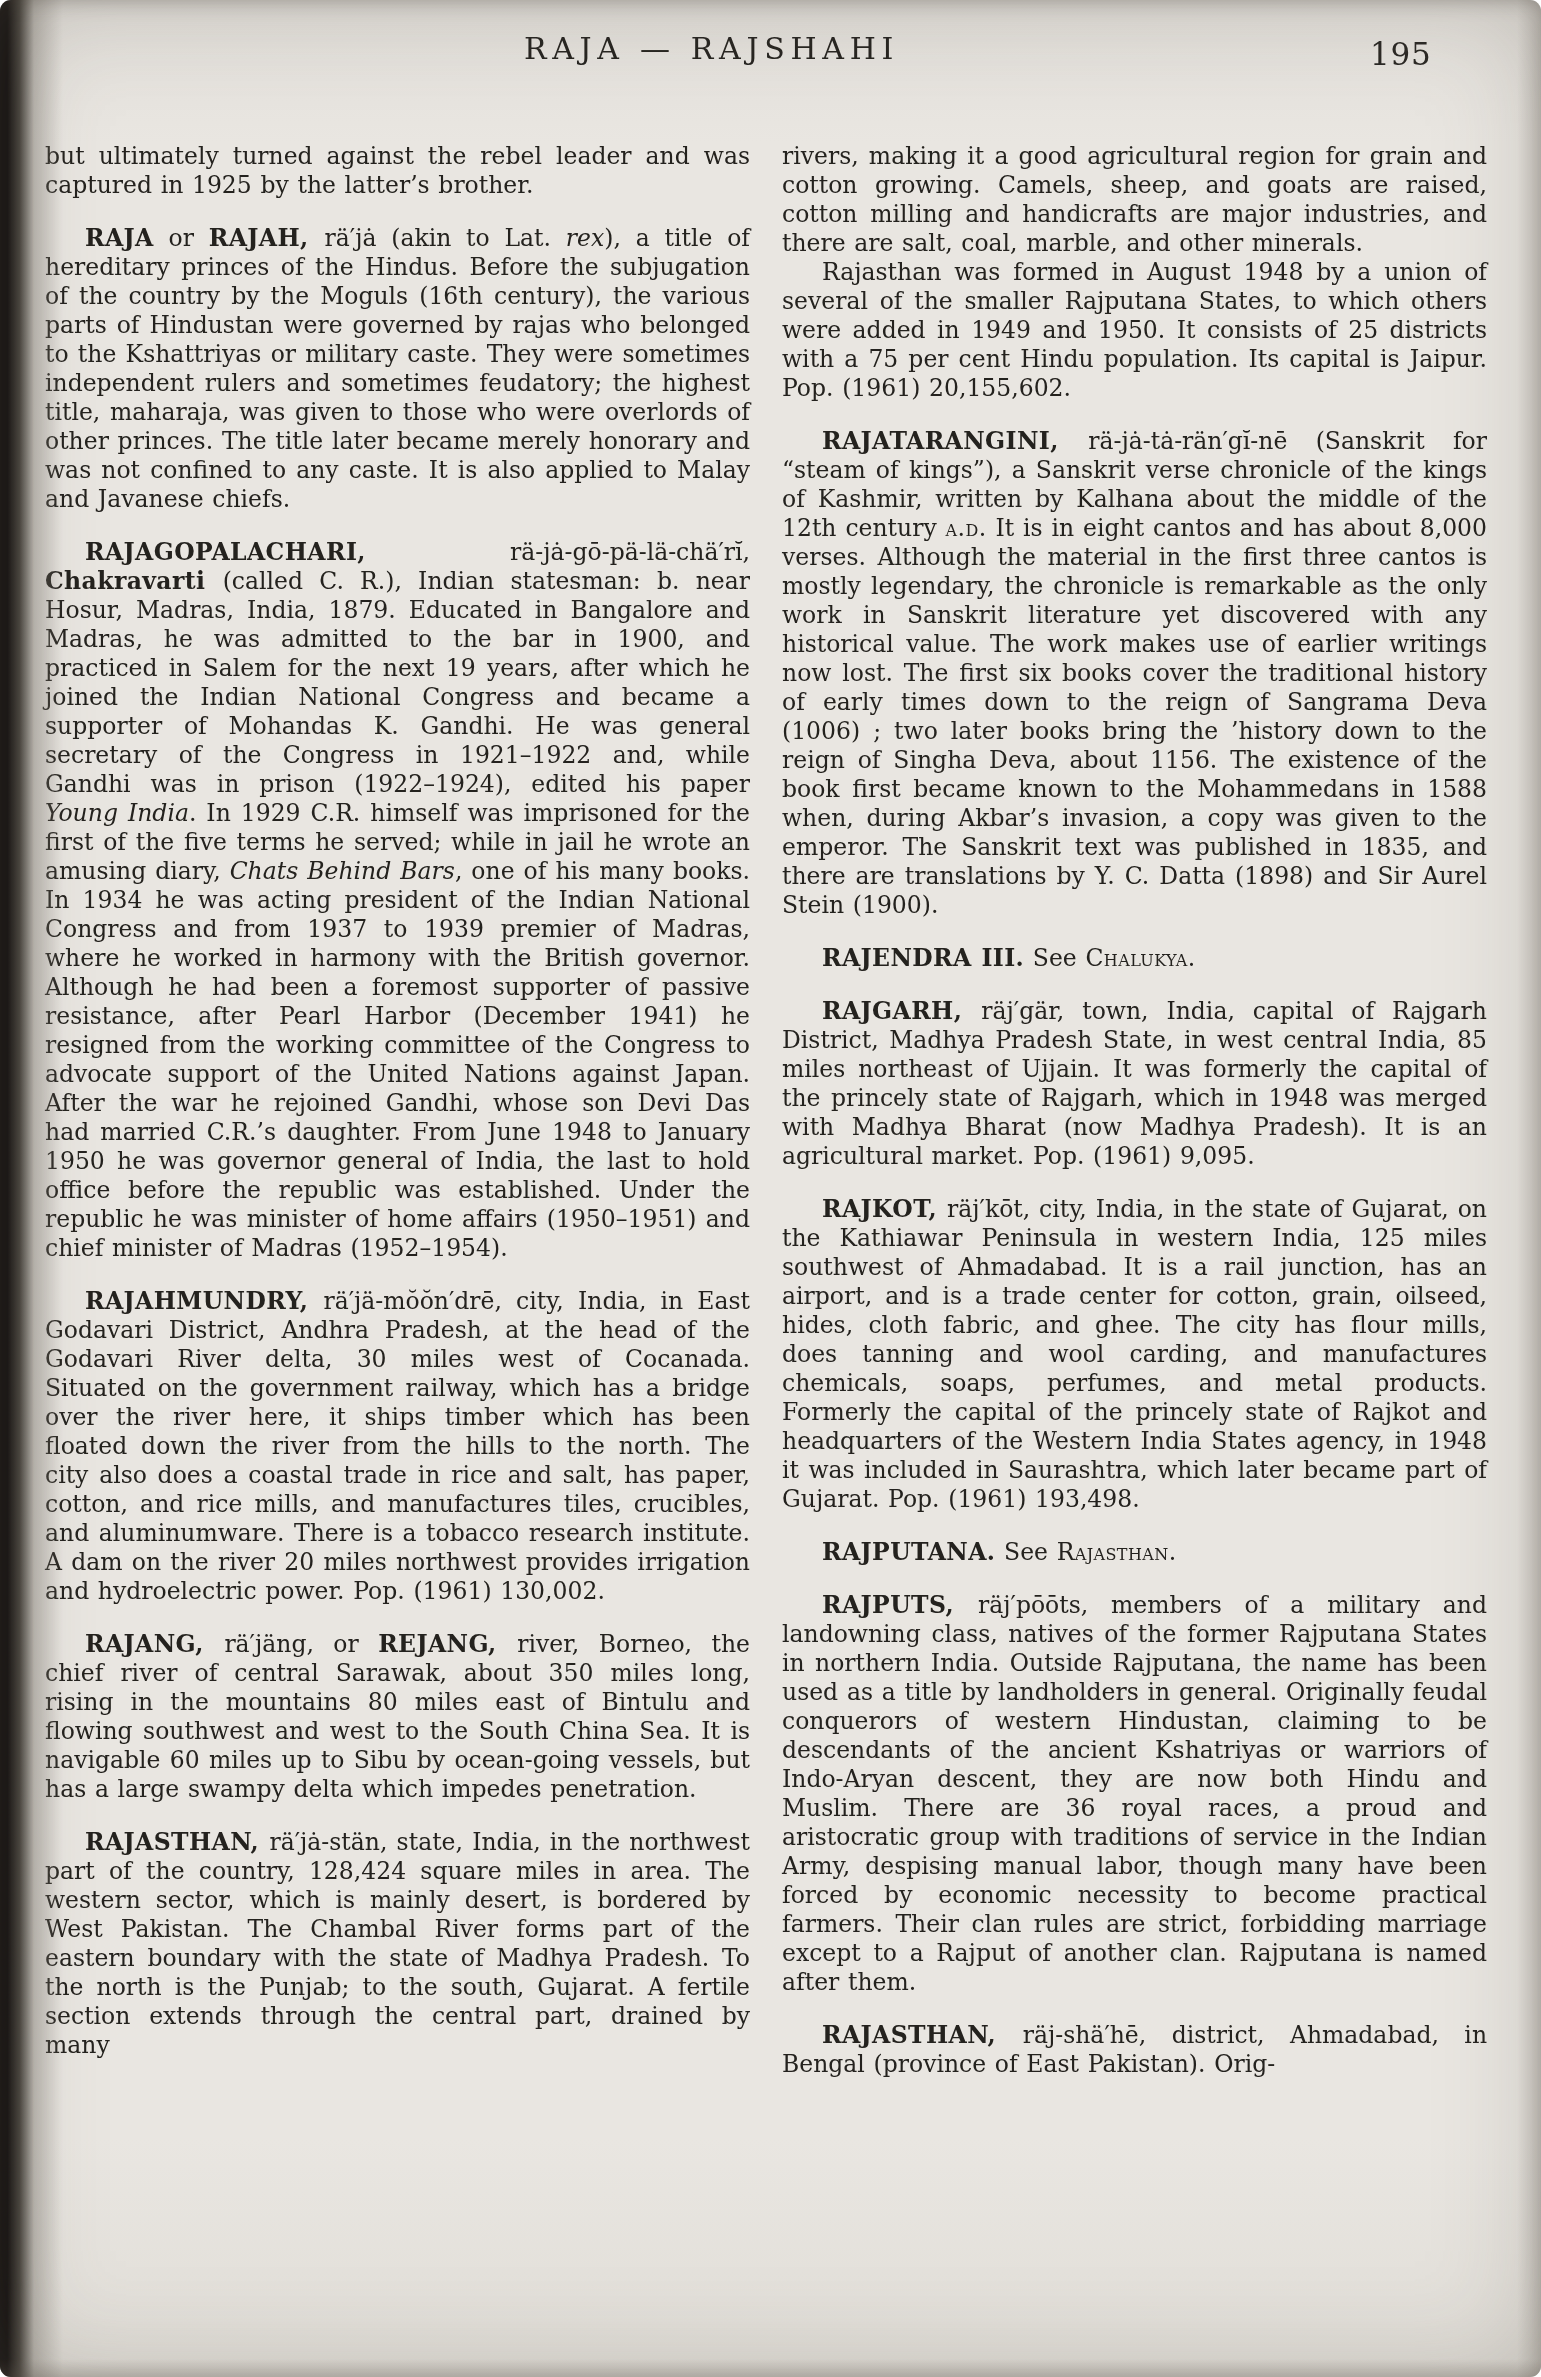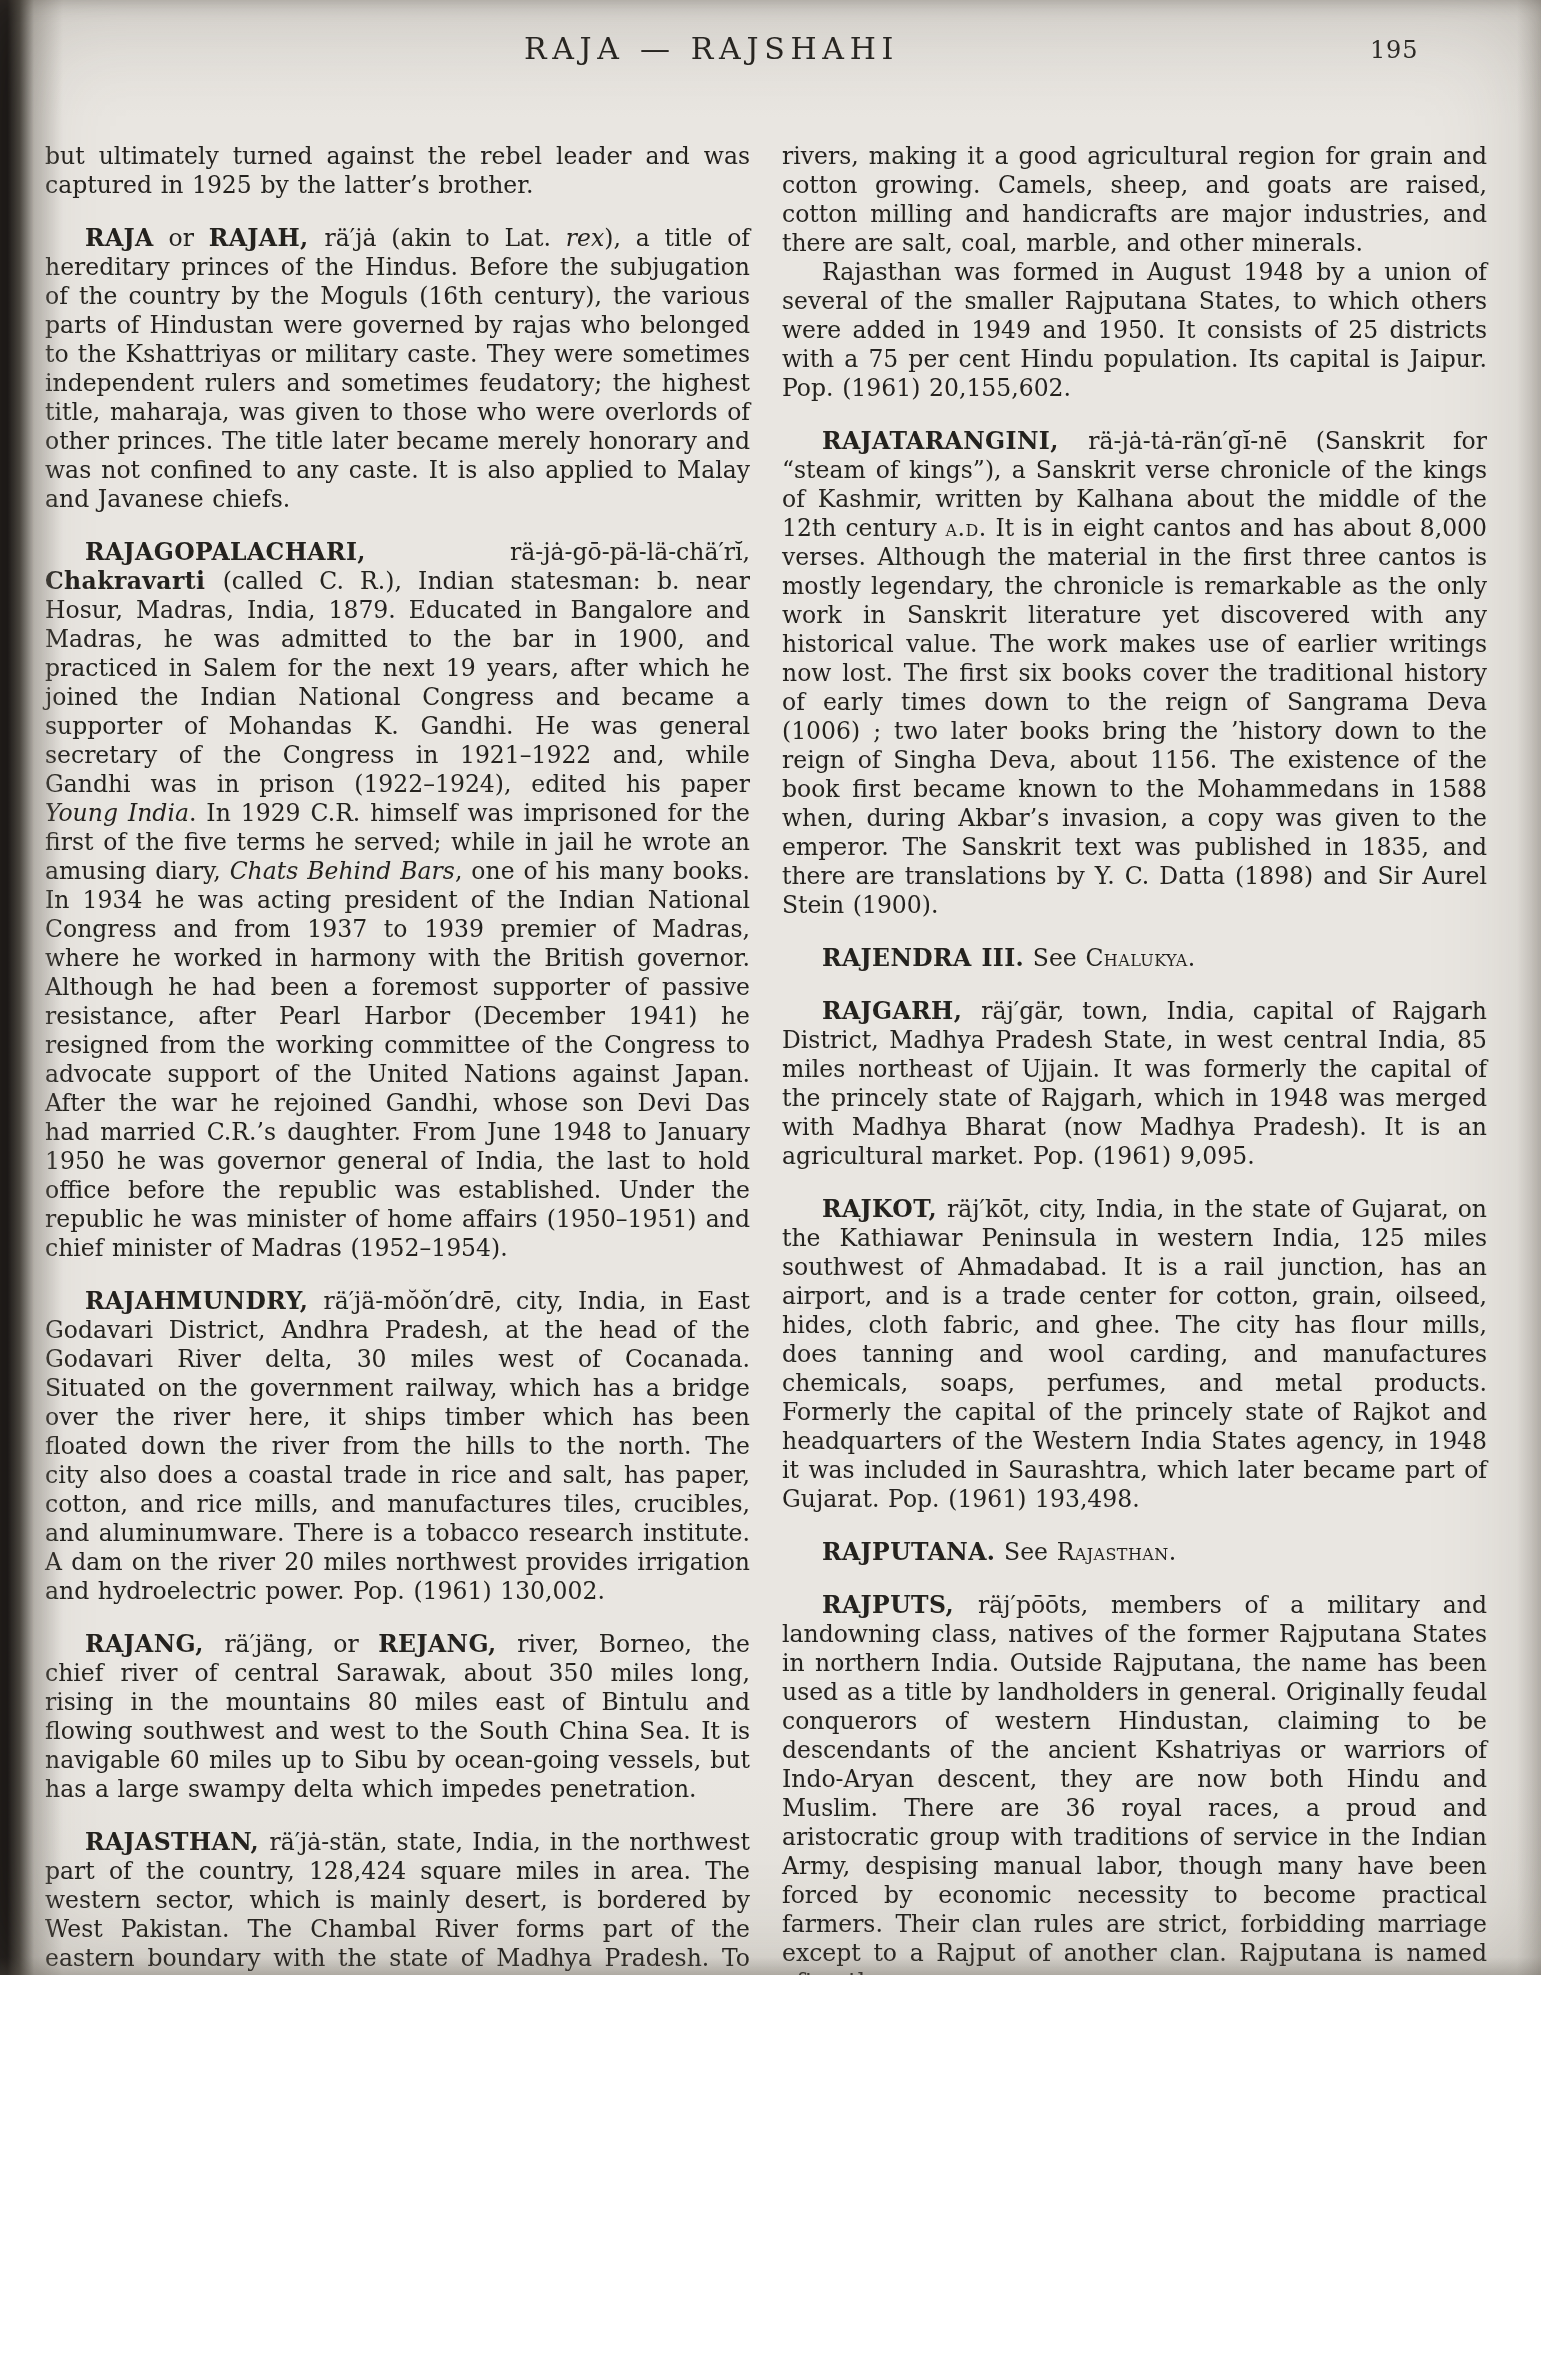--- a/index.html
+++ b/index.html
@@ -3,25 +3,26 @@
 <meta charset="utf-8">
 <style>
   :root{
     --paper:#e9e6e1;
     --ink:#24221e;
     --shadow:#141110;
   }
   html,body{margin:0;padding:0;}
   .page{
     position:relative;
-    width:1541px;height:1975px;
+    width:1541px;height:2377px;
     background:linear-gradient(180deg,#e2dfda 0%,var(--paper) 6%,var(--paper) 90%,#e0ddd7 100%);
     overflow:hidden;
     font-family:"DejaVu Serif","Liberation Serif",serif;
     color:var(--ink);
+    border-radius:11px;
   }
   .vignette{
     position:absolute;inset:0;z-index:6;pointer-events:none;
     box-shadow:inset 0 0 105px rgba(96,90,80,.28), inset 0 11.3px 21px -13px rgba(60,54,46,.45);
   }
   .edge-left{
     position:absolute;top:0;bottom:0;left:0;width:63px;z-index:5;pointer-events:none;
     background:linear-gradient(90deg,var(--shadow) 0px,var(--shadow) 7.3px,#47433d 19.4px,rgba(130,125,117,.45) 34px,rgba(233,230,225,0) 63px);
   }
   .edge-right{
@@ -33,21 +34,21 @@
     background:linear-gradient(0deg,rgba(90,84,75,.28),rgba(90,84,75,0));
   }
   .running-head{
     position:absolute;top:31px;left:0;width:1423px;
     text-align:center;
     font-size:30px;font-weight:500;letter-spacing:5.7px;
     color:#262420;
   }
   .page-number{
     position:absolute;top:36px;left:1370px;
-    font-size:24px;letter-spacing:0.8px;color:#2a2824;
+    font-size:31px;letter-spacing:0.8px;color:#2a2824;
   }
   .columns{
     position:absolute;top:142px;left:45px;
     display:flex;gap:32px;z-index:2;
   }
   .column{
     width:705px;
     font-size:23.5px;line-height:29px;
     text-align:justify;
     word-spacing:1.2px;

